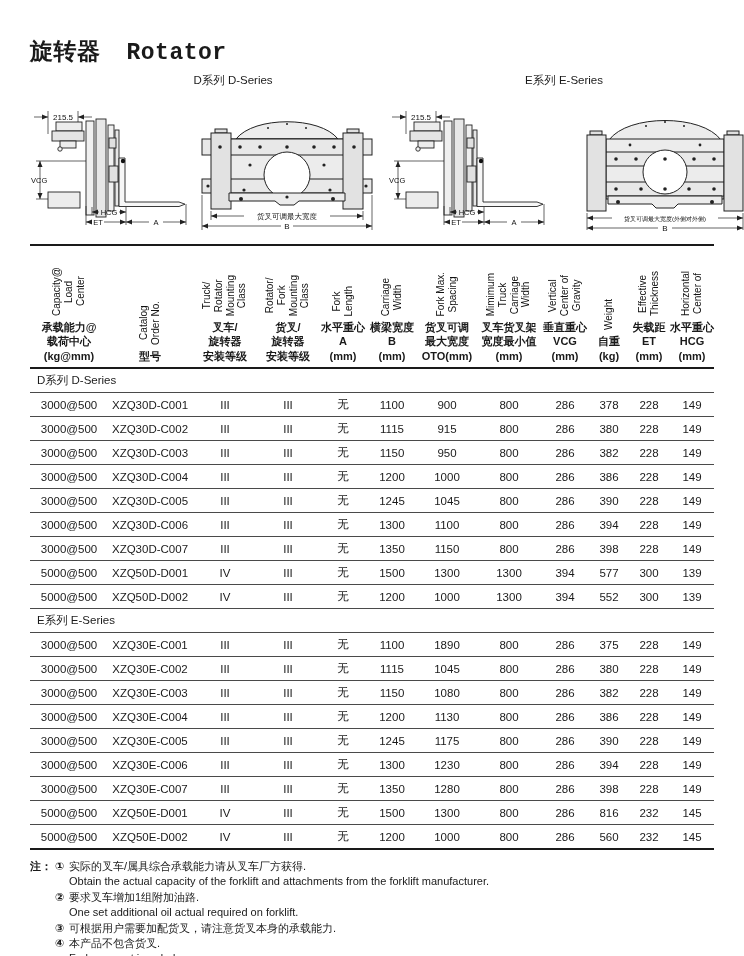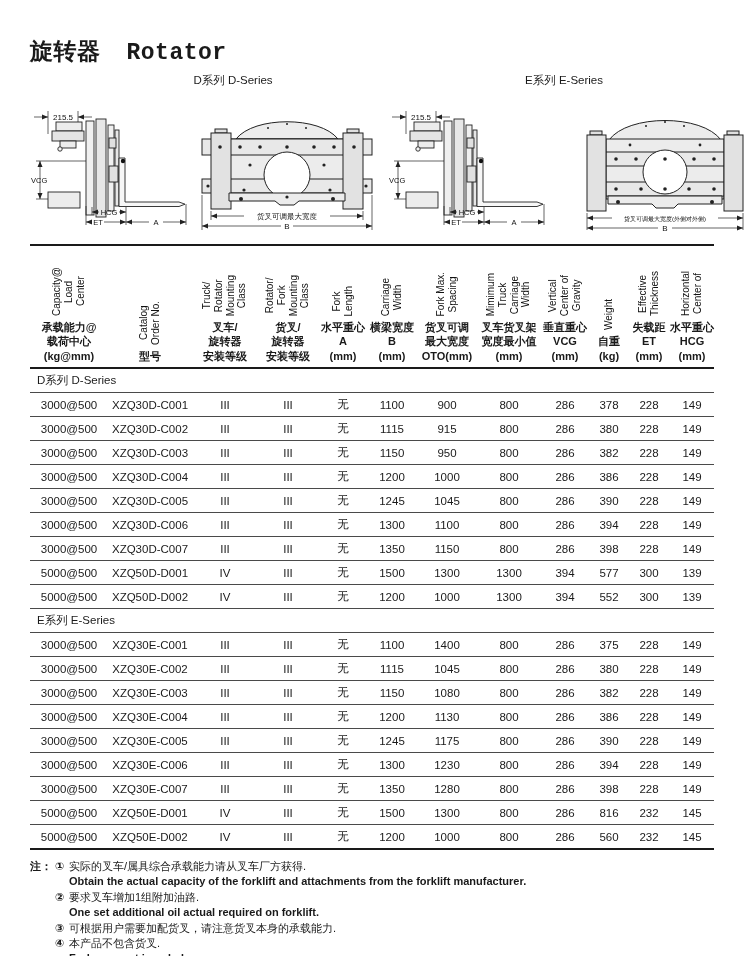--- a/index.html
+++ b/index.html
@@ -34,21 +34,21 @@
   tbody td{border-bottom:1px solid #4a4a4a;text-align:center;font-size:11.5px;padding:4px 0;height:13px;}
   td.section-label{text-align:left;padding-left:7px;font-size:11.5px;}
   tbody:last-of-type tr:last-child td{border-bottom:2px solid #1a1a1a;}
   
   .notes{display:flex;margin-top:9px;font-size:11px;line-height:1.4;}
   .notes-prefix{flex:none;width:25px;font-weight:bold;}
   .notes-list{flex:1;}
   .note-item{display:flex;}
   .note-marker{flex:none;width:14px;font-weight:bold;}
   .note-cn{font-weight:normal;}
-  .note-en{font-weight:bold;text-align:right;}
+  .note-en{font-weight:normal;text-align:right;}
 </style>
 </head>
 <body>
 
 <h1 class="page-title"><span class="cn">旋转器</span><span class="en">Rotator</span></h1>
 
 <div class="captions">
   <div class="caption d">D系列  D-Series</div>
   <div class="caption e">E系列  E-Series</div>
 </div>
@@ -508,21 +508,21 @@
       <tr>
         <td colspan="12" class="section-label">E系列  E-Series</td>
       </tr>
       <tr>
         <td>3000@500</td>
         <td>XZQ30E-C001</td>
         <td>III</td>
         <td>III</td>
         <td>无</td>
         <td>1100</td>
-        <td>1400</td>
+        <td>1890</td>
         <td>800</td>
         <td>286</td>
         <td>375</td>
         <td>228</td>
         <td>149</td>
       </tr>
       <tr>
         <td>3000@500</td>
         <td>XZQ30E-C002</td>
         <td>III</td>

